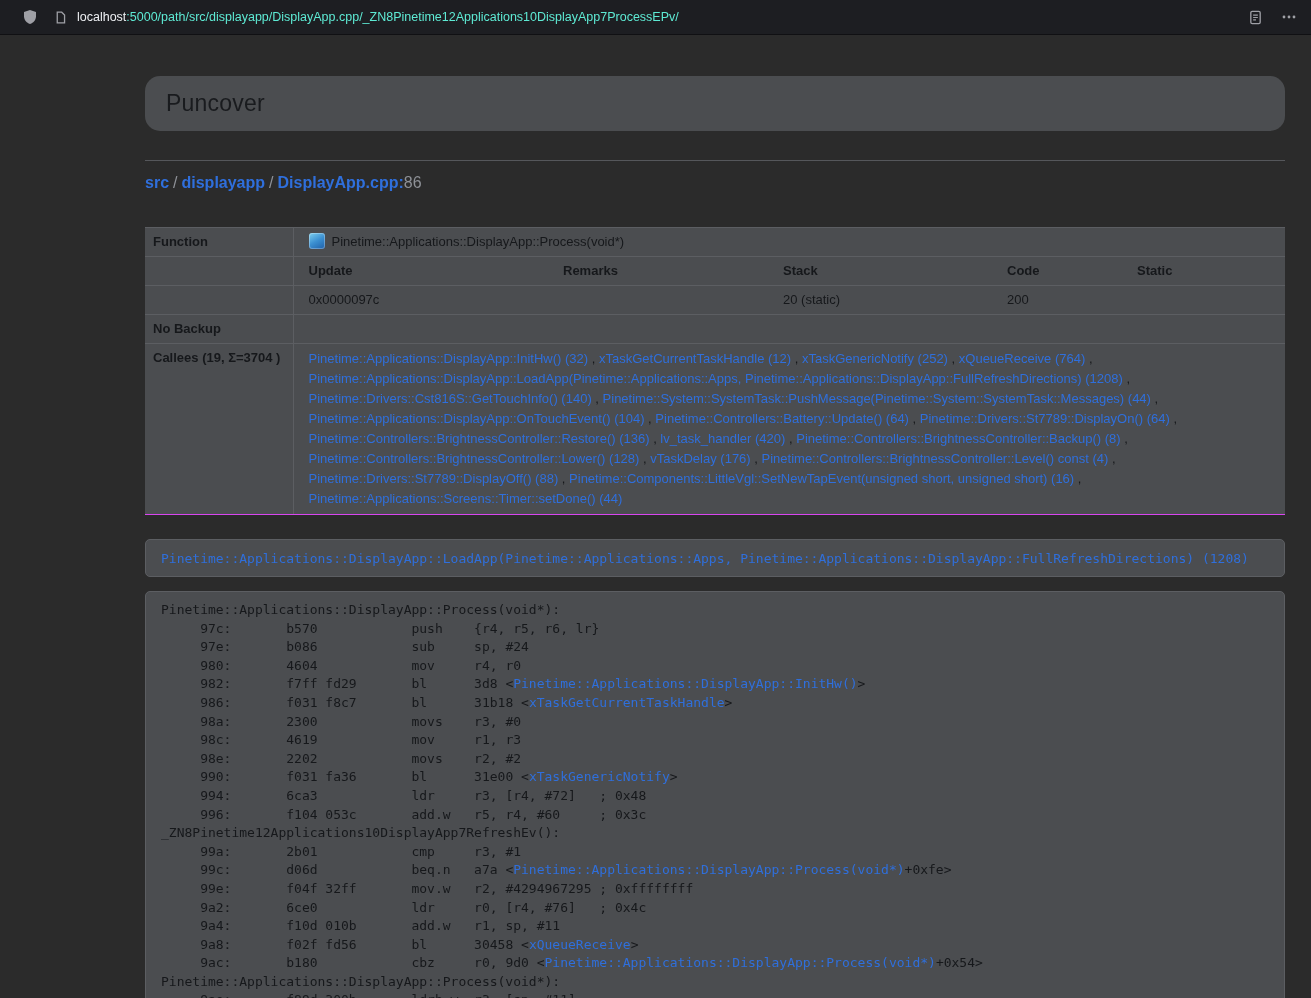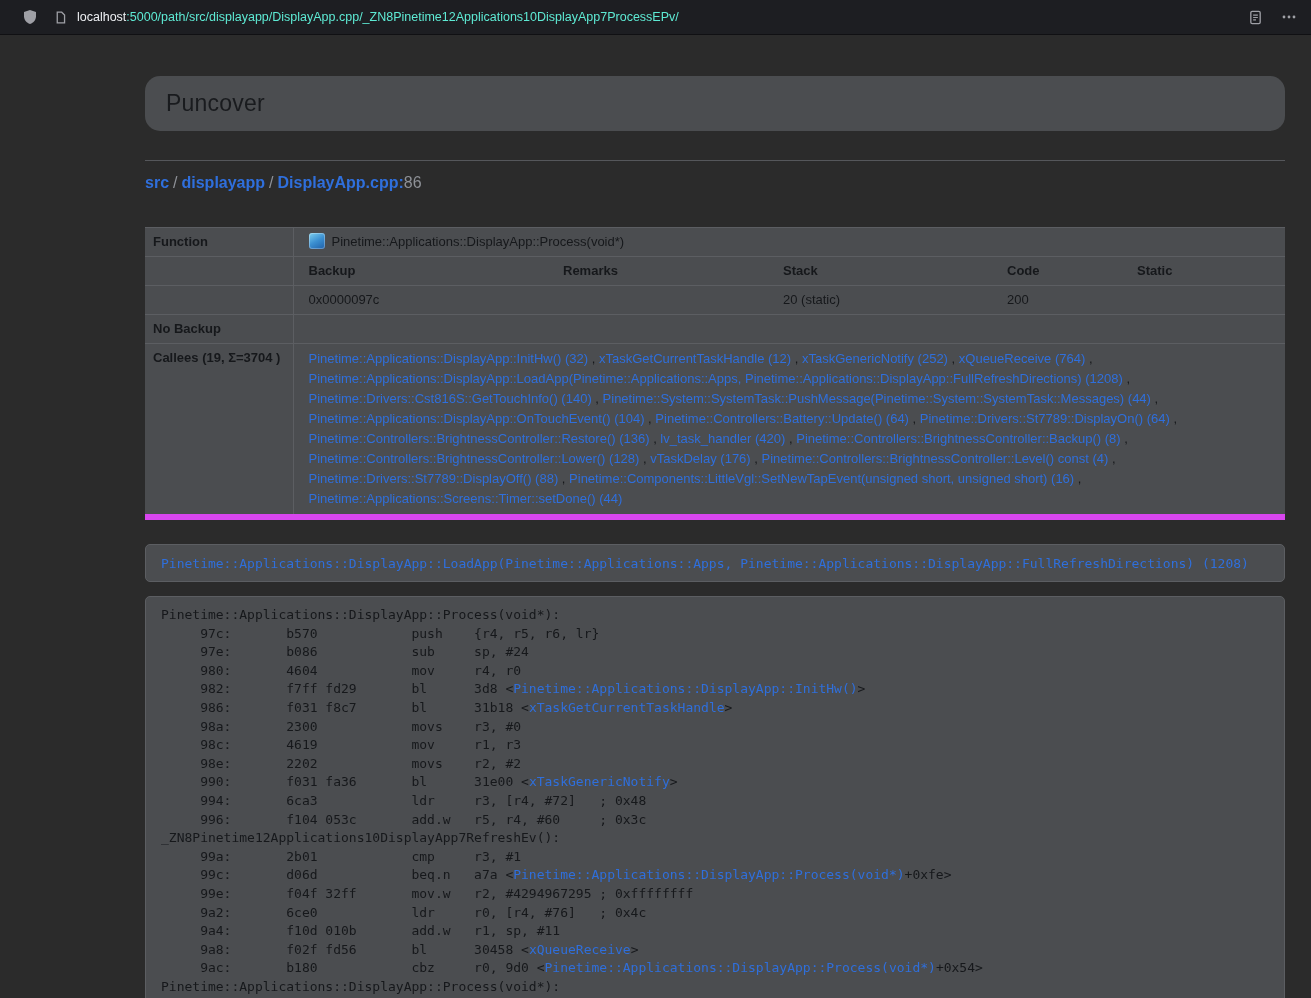--- a/index.html
+++ b/index.html
@@ -26,21 +26,21 @@
 
   .breadcrumb{margin-top:12px;font-size:16px;line-height:20px}
   .breadcrumb a.lnk{font-weight:700}
   .breadcrumb .sep{color:#8e9197;margin:0 4px}
   .breadcrumb .muted{color:#8e9197}
 
   
   table.sym{margin-top:34px;width:100%;border-collapse:collapse;background:#4b4d50;
     font-size:13px;line-height:18px;color:#16181b}
   .sym th,.sym td{border-top:1px solid #5c5e62;padding:5px 8px 5px 15px;text-align:left;vertical-align:top}
-  .sym tr:last-child th,.sym tr:last-child td{border-bottom:6px solid #d946ef}
+  .sym tr:last-child th,.sym tr:last-child td{border-bottom:1px solid #d946ef}
   .sym th{font-weight:700;white-space:nowrap}
   .sym .lbl{padding-left:8px;border-right:1px solid #5c5e62}
   .fn-cell{padding-left:7px}
   .type-icon{display:inline-block;width:16px;height:16px;border-radius:3px;vertical-align:-3px;margin-right:7px;
     background:linear-gradient(150deg,#7ed0ef 0%,#3b8fd0 50%,#1f5fa8 100%);
     box-shadow:inset 0 0 0 1px rgba(255,255,255,.28)}
   .callees{line-height:20px;padding-top:7px;padding-bottom:9px}
   .callees a.lnk{white-space:nowrap}
   .callees .sep{color:#16181b}
 
@@ -106,21 +106,21 @@
     </colgroup>
     <tbody>
         <tr>
       <th class="lbl">Function</th>
       <td class="fn-cell" colspan="5">
         <span class="type-icon"></span><span>Pinetime::Applications::DisplayApp::Process(void*)</span>
       </td>
     </tr>
     <tr>
       <th class="lbl"></th>
-      <th>Backup</th>
+      <th>Update</th>
       <th>Remarks</th>
       <th>Stack</th>
       <th>Code</th>
       <th>Static</th>
     </tr>
     <tr>
       <td class="lbl"></td>
       <td>0x0000097c</td>
       <td></td>
       <td>20 (static)</td>

